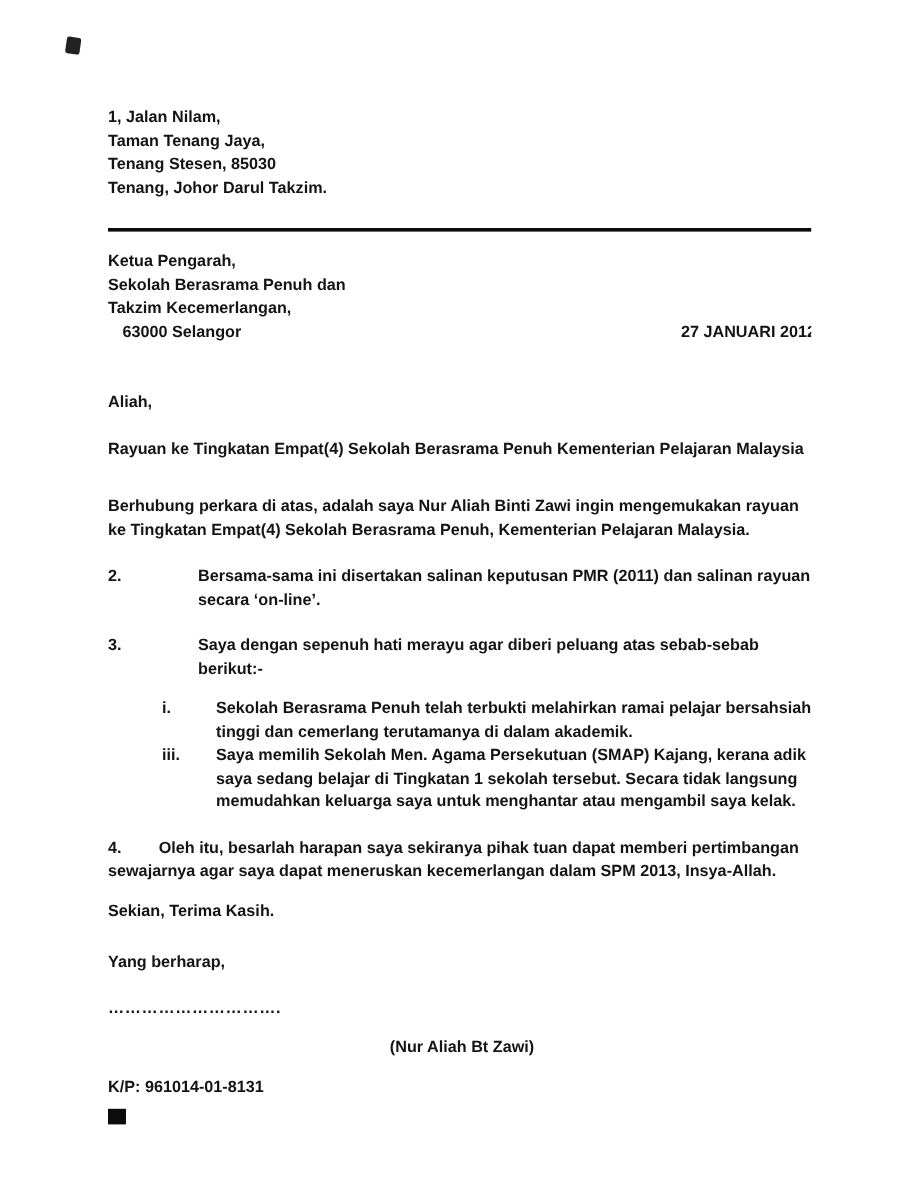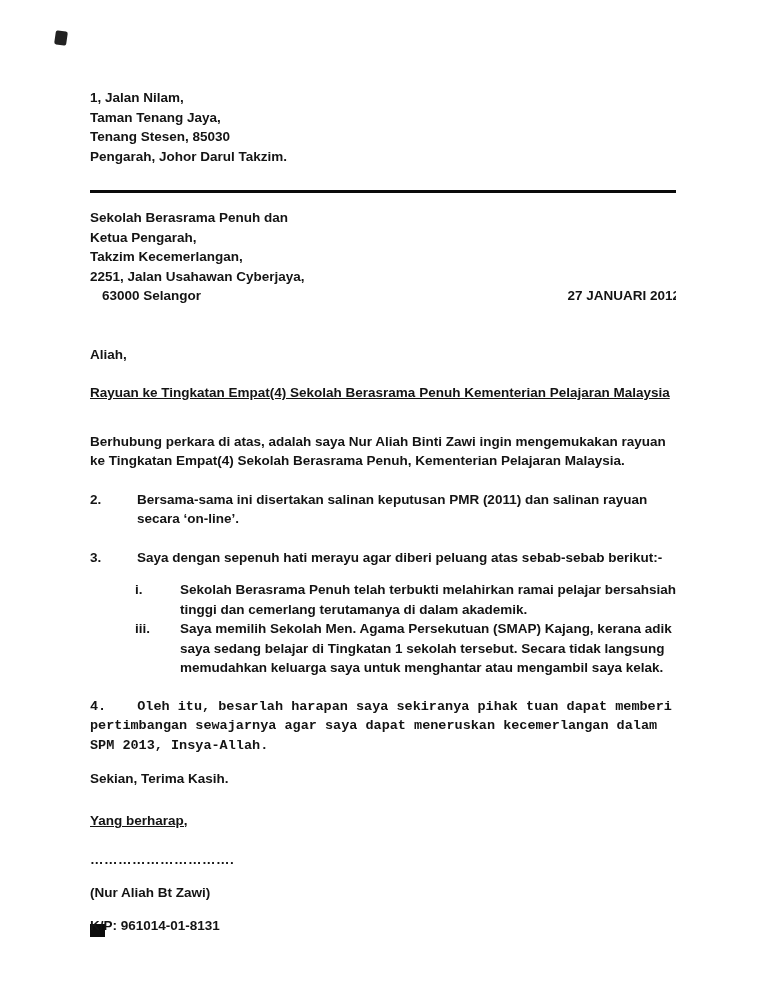--- a/index.html
+++ b/index.html
@@ -24,45 +24,44 @@
   .addr-line{margin:0;}
   .rule{
     height:3px;background:#0a0a0a;border:0;margin:24px 0 15px 0;width:100%;
   }
   .recipient-last{
     display:flex;justify-content:space-between;align-items:baseline;margin-left:12px;
   }
   .salutation{margin-top:39px;}
   .subject{
     margin-top:19px;
-    text-decoration:underline;
   }
   .para{margin-top:29px;}
   .numbered{
     display:flex;margin-top:19px;
   }
   .numbered .num{
     flex:0 0 47px;
   }
-  .numbered .txt{flex:1;}
+  .numbered .txt{flex:1;margin-left:28px;}
   .sublist{margin-top:13px;}
   .subitem{
     display:flex;
     margin-left:45px;
   }
   .subitem .rnum{
     flex:0 0 45px;
   }
   .subitem .txt{flex:1;}
-  .para-inline{margin-top:19px;font-family:Liberation Mono, monospace;}
+  .para-inline{margin-top:19px;}
   .numgap{display:inline-block;width:31px;}
   .closing{margin-top:10px;}
-  .signoff{margin-top:23px;text-decoration:underline;}
+  .signoff{margin-top:23px;}
   .sig-dots{margin-top:19px;letter-spacing:0.5px;}
-  .sig-name{margin-top:0;}
+  .sig-name{margin-top:0;text-align:center;}
   .sig-ic{margin-top:0;}
   .artifact{
     position:absolute;background:#161616;
   }
   .artifact-top{
     left:55px;top:31px;width:12px;height:14px;
     border-radius:2px;
     transform:rotate(8deg);
     background:#222;
   }
@@ -78,30 +77,29 @@
 
   <div class="artifact artifact-top"></div>
   <div class="artifact artifact-bottom"></div>
 
   <div class="content">
 
     <div class="block">
       <p class="addr-line">1, Jalan Nilam,</p>
       <p class="addr-line">Taman Tenang Jaya,</p>
       <p class="addr-line">Tenang Stesen, 85030</p>
-      <p class="addr-line">Pengarah, Johor Darul Takzim.</p>
+      <p class="addr-line">Tenang, Johor Darul Takzim.</p>
     </div>
 
     <hr class="rule">
 
     <div class="block">
+      <p class="addr-line">Ketua Pengarah,</p>
       <p class="addr-line">Sekolah Berasrama Penuh dan</p>
-      <p class="addr-line">Ketua Pengarah,</p>
       <p class="addr-line">Takzim Kecemerlangan,</p>
-      <p class="addr-line">2251, Jalan Usahawan Cyberjaya,</p>
       <div class="recipient-last">
         <span>63000 Selangor</span>
         <span>27 JANUARI 2012</span>
       </div>
     </div>
 
     <p class="salutation">Aliah,</p>
 
     <p class="subject">Rayuan ke Tingkatan Empat(4) Sekolah Berasrama Penuh Kementerian Pelajaran Malaysia</p>
 

